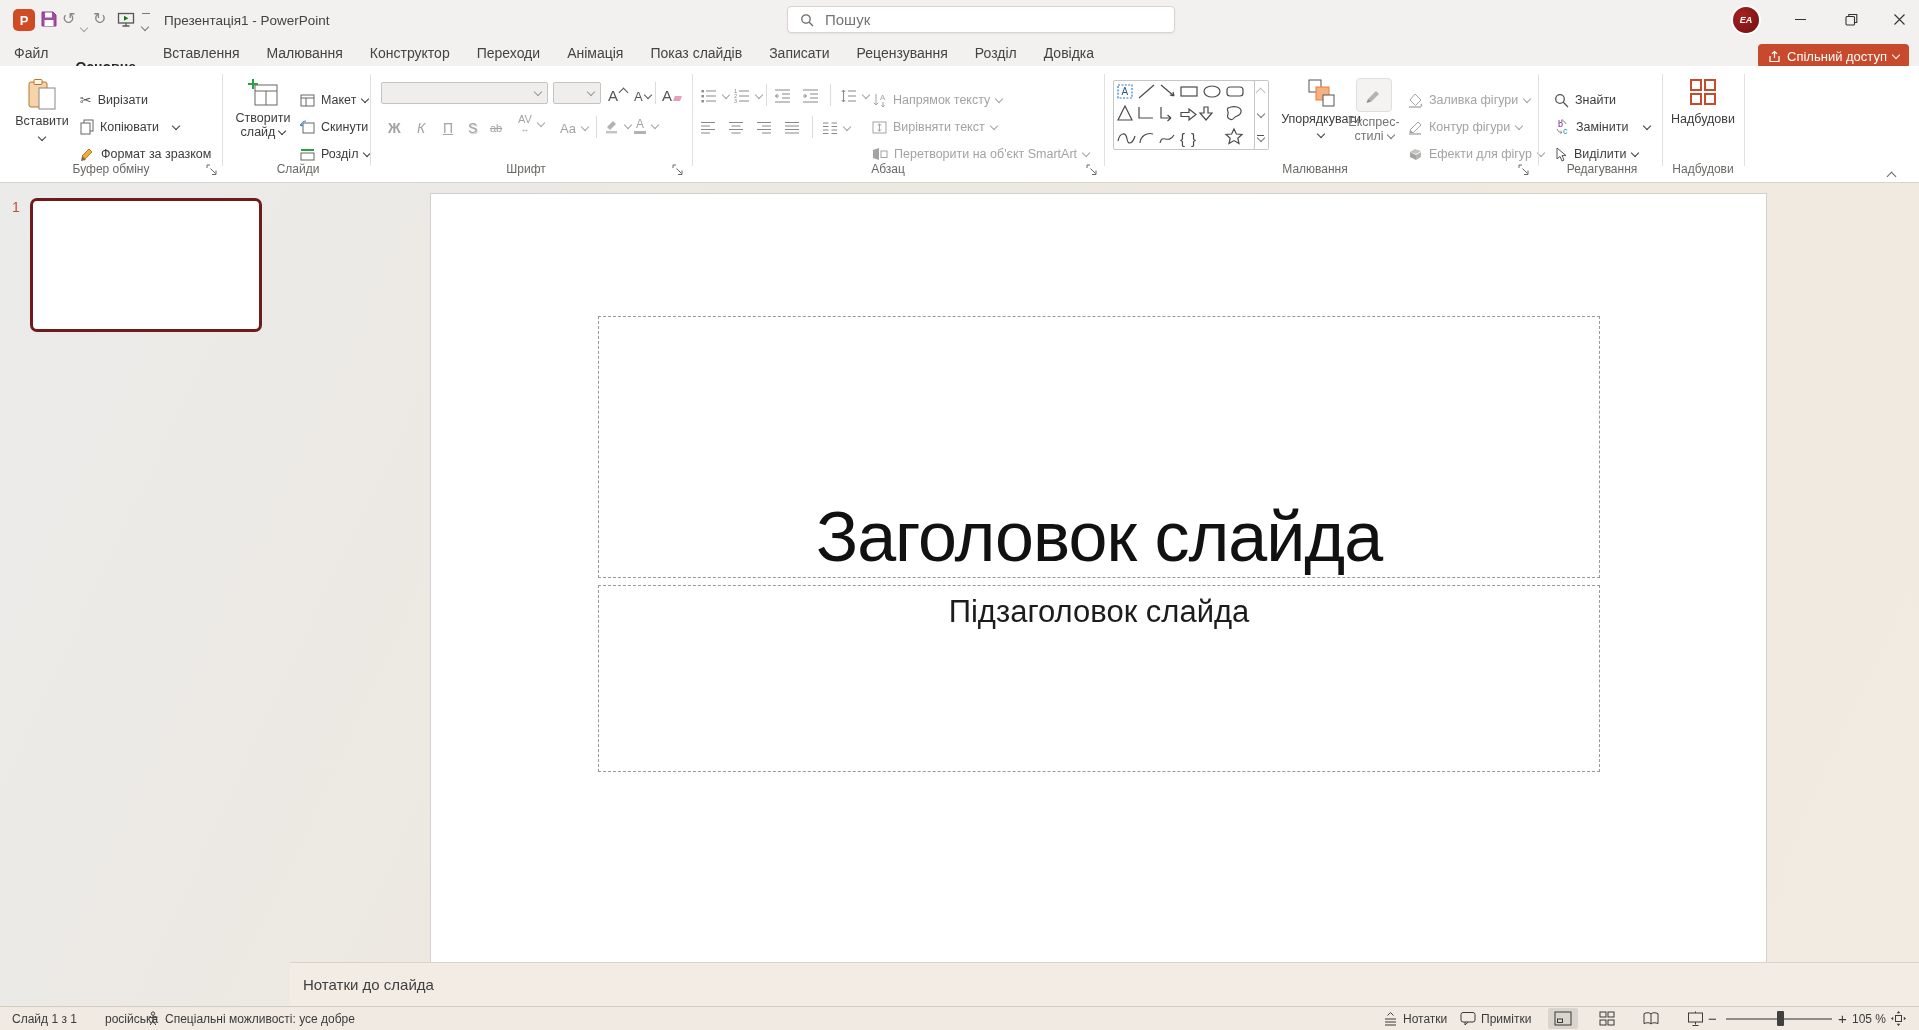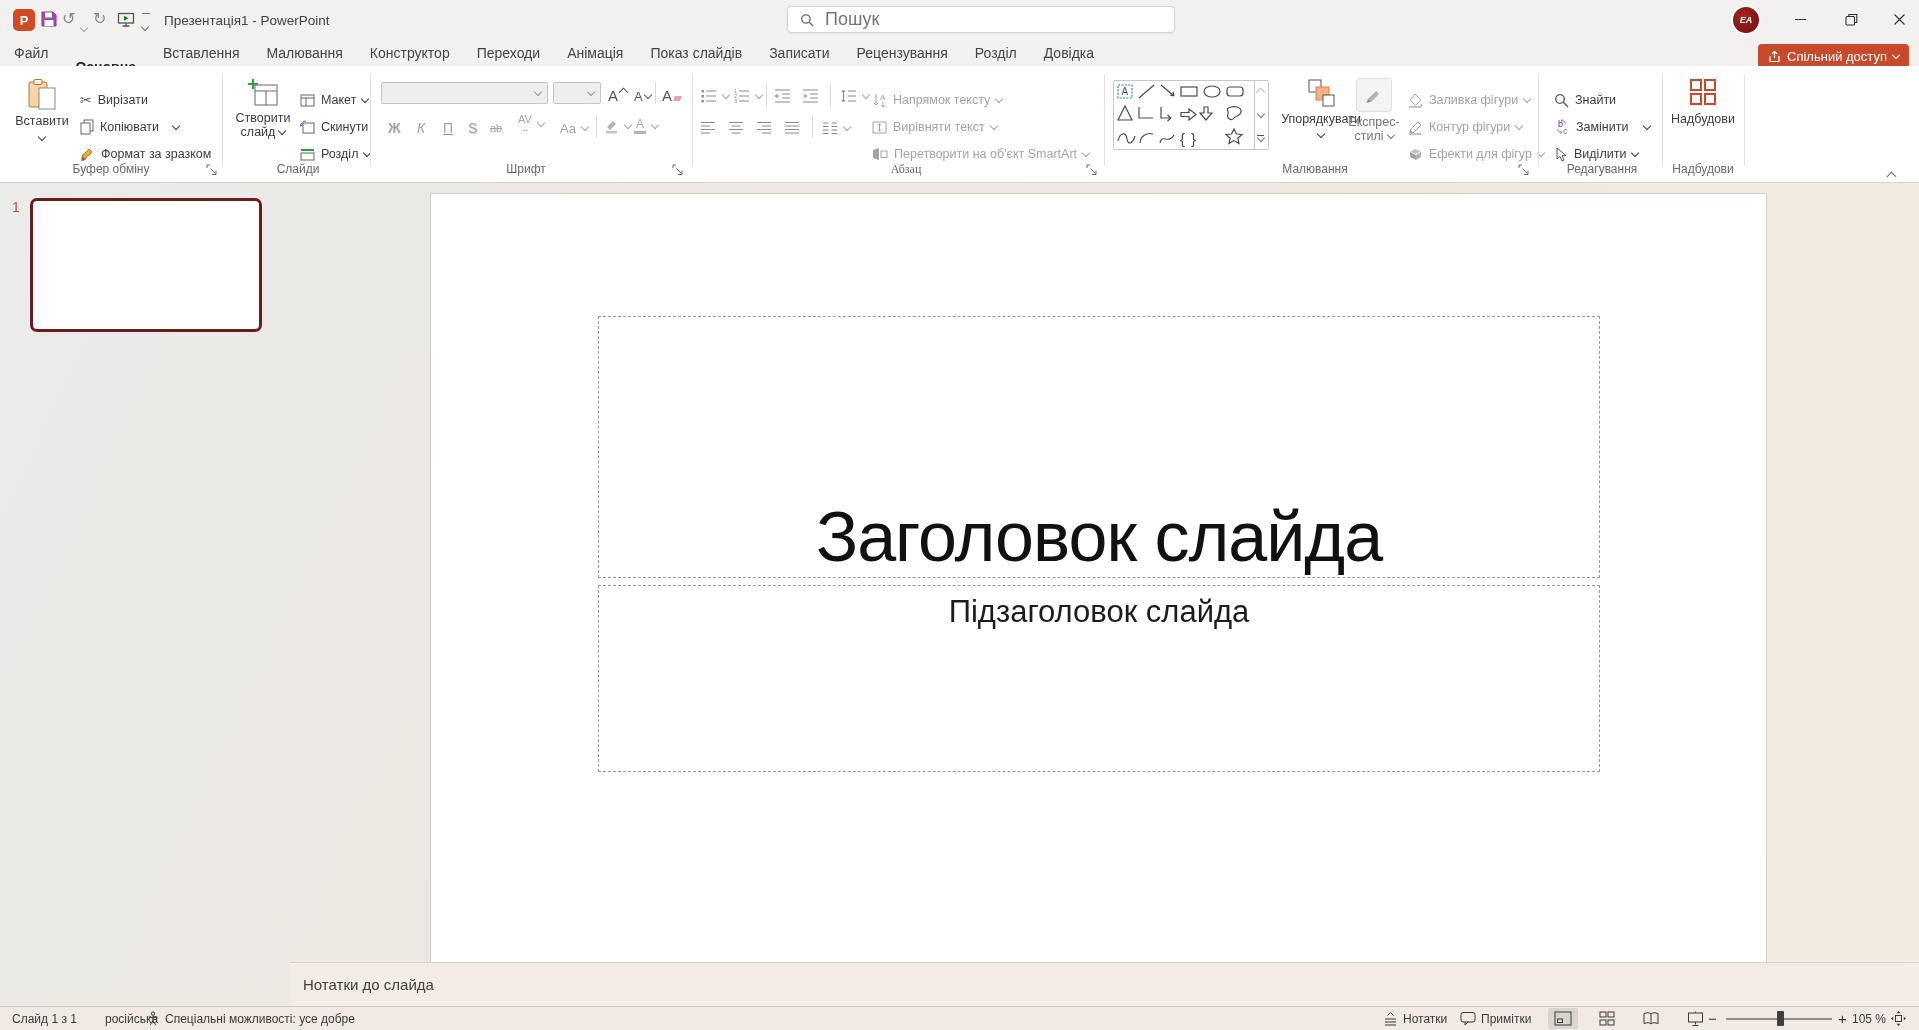--- a/index.html
+++ b/index.html
@@ -5,21 +5,21 @@
   html,body{margin:0;padding:0;background:#cfcfcf;}
   .app{position:relative;width:1919px;height:1030px;overflow:hidden;
        font-family:"Liberation Sans","DejaVu Sans",sans-serif;background:#f3f1f0;color:#3b3b3b;}
   .abs{position:absolute;}
   
   .titlebar{position:absolute;left:0;top:0;width:100%;height:40px;background:#f3f1ef;}
   .apptitle{font-size:13.5px;color:#444;}
   .searchbox{position:absolute;left:787px;top:6px;width:388px;height:27px;background:#fff;
              border:1px solid #d6d3d1;border-radius:4px;box-shadow:0 1px 2px rgba(0,0,0,.06);
              display:flex;align-items:center;gap:9px;padding:0 12px;box-sizing:border-box;}
-  .searchbox input{border:0;outline:0;flex:1;font-size:18px;color:#444;background:transparent;
+  .searchbox input{border:0;outline:0;flex:1;font-size:15px;color:#444;background:transparent;
                    font-family:"Liberation Sans","DejaVu Sans",sans-serif;}
   .avatar{position:absolute;left:1733px;top:7px;width:26px;height:26px;border-radius:50%;
           background:radial-gradient(circle at 35% 35%,#a92121,#6e0f12);box-shadow:0 0 0 2px #fff;
           color:#fff;font-size:9px;font-style:italic;font-weight:bold;
           display:flex;align-items:center;justify-content:center;}
   
   .tabrow{position:absolute;left:0;top:40px;width:100%;height:26px;display:flex;align-items:center;
           gap:27px;padding-left:14px;box-sizing:border-box;}
   .tab{position:relative;font-size:14px;color:#444;height:100%;display:flex;align-items:center;cursor:default;}
   .tab.active{font-weight:bold;color:#262626;margin-top:28px;}
@@ -385,21 +385,21 @@
       <span class="cv"></span>
     </div>
     <div class="sbtn dis" style="left:872px;top:78px;">
       <svg width="16" height="14" viewBox="0 0 16 14">
         <path d="M1 3l6-2v12l-6-2z" fill="#a5a3a1"></path>
         <rect x="9" y="4" width="6" height="6.5" fill="none" stroke="#a5a3a1"></rect>
       </svg>
       <span>Перетворити на об'єкт SmartArt</span>
       <span class="cv"></span>
     </div>
-    <div class="glabel" style="left:716px;width:380px;font-family:Liberation Serif, serif;">Абзац</div>
+    <div class="glabel" style="left:698px;width:380px;">Абзац</div>
     <div class="launcher" style="left:1086px;">
       <svg width="12" height="12" viewBox="0 0 12 12" fill="none" stroke="#6a6865">
         <path d="M1 4V1h3"></path>
           <path d="M4.5 4.5l5 5"></path>
           <path d="M10 6.5V10.5H6"></path>
       </svg>
     </div>
     <div class="vdiv" style="left:1104px;"></div>
 
     <div class="gallery">

